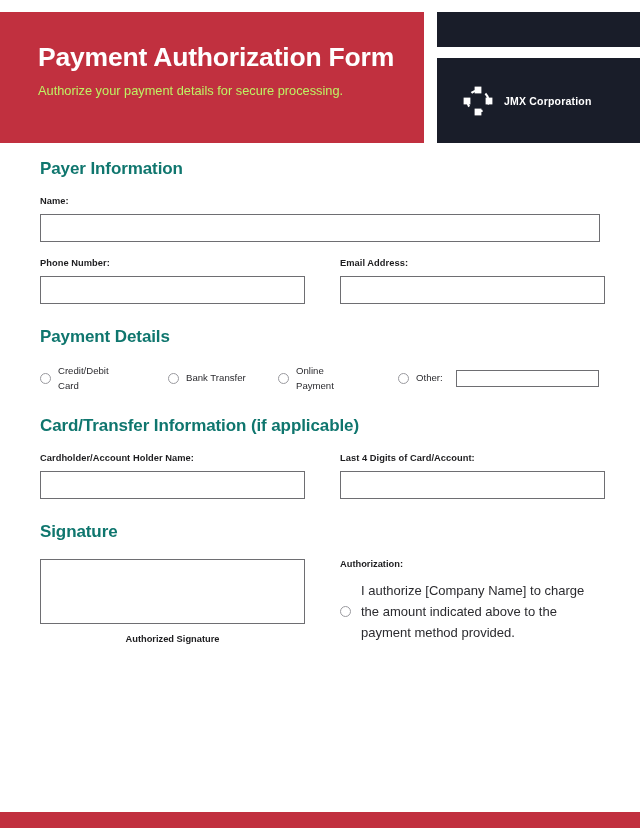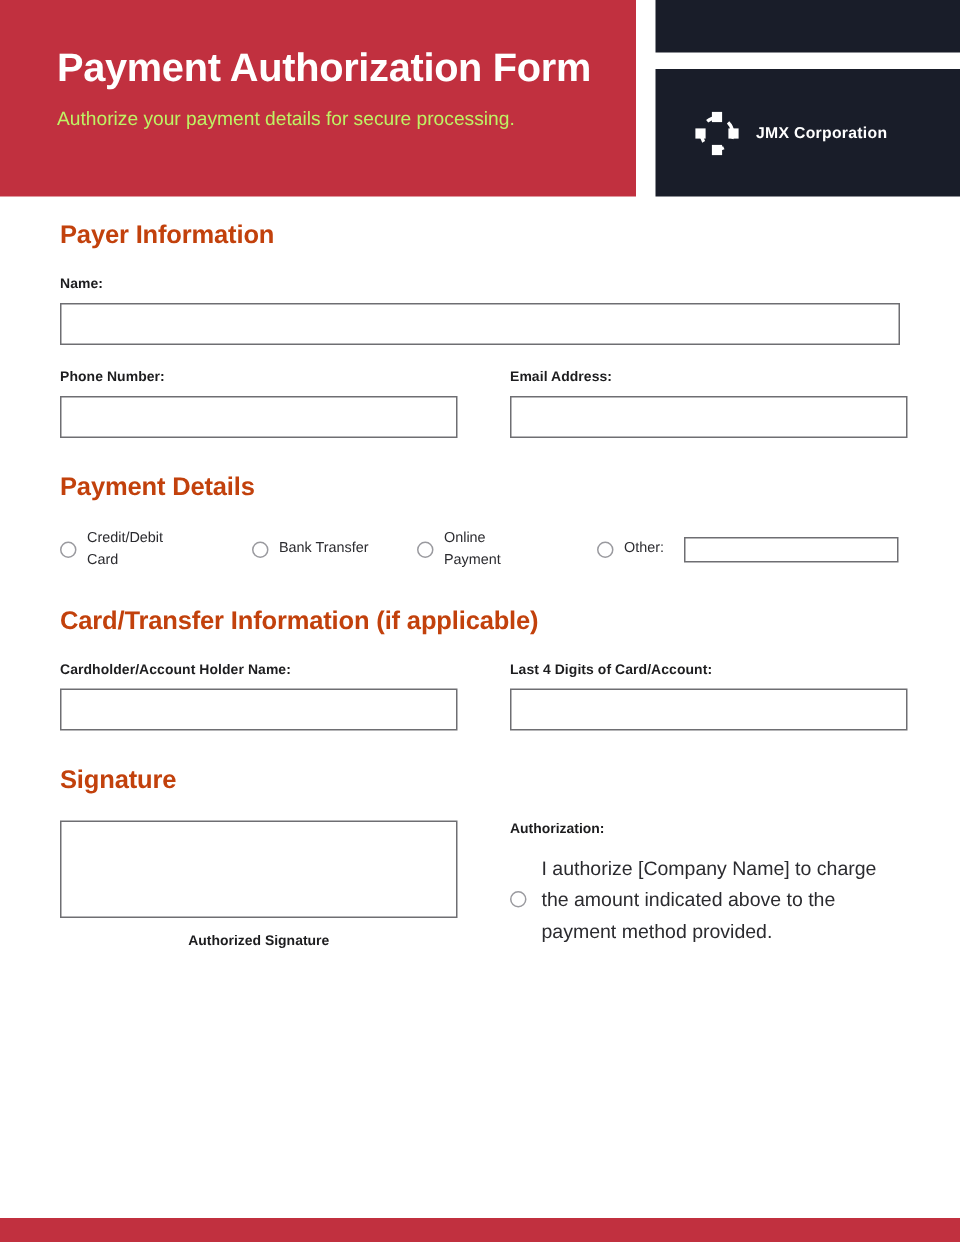--- a/index.html
+++ b/index.html
@@ -13,20 +13,21 @@
     font-family: "Liberation Sans", sans-serif;
     color: #1d1d1f;
     overflow: hidden;
     position: relative;
   }
 
   
   .header-zone {
     position: relative;
     height: 131px;
+    margin-top: 12px;
   }
   .header-banner {
     position: absolute;
     left: 0;
     top: 0;
     width: 424px;
     height: 131px;
     background: #c1303f;
     box-sizing: border-box;
     padding: 30px 0 0 38px;
@@ -81,21 +82,21 @@
   }
 
   
   .form-body {
     padding: 16px 40px 0 40px;
     box-sizing: border-box;
   }
   .section-title {
     font-size: 17px;
     font-weight: bold;
-    color: #c2410c;
+    color: #0f766e;
     margin: 0 0 17px 0;
     letter-spacing: -0.1px;
   }
   .section {
     margin-bottom: 7px;
   }
   .field-label {
     font-size: 9.3px;
     font-weight: bold;
     color: #1d1d1f;

